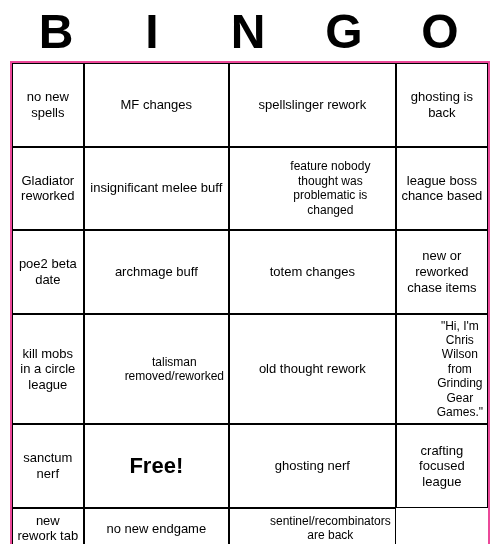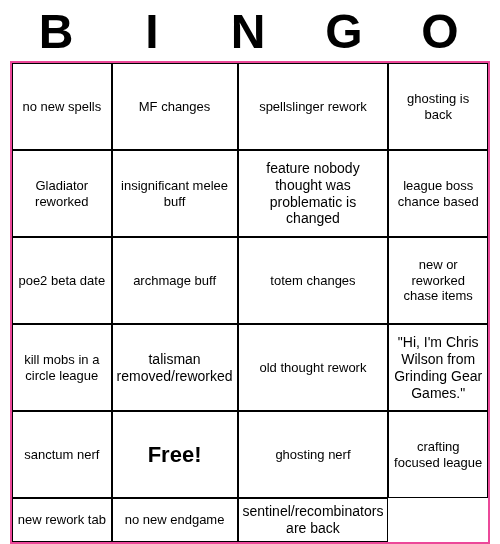--- a/index.html
+++ b/index.html
@@ -43,21 +43,22 @@
       padding: 4px;
       font-size: 13px;
       line-height: 1.2;
       cursor: default;
     }
     .cell.free {
       font-size: 22px;
       font-weight: bold;
     }
     .cell.small-text {
-      font-size: 14px;
+      font-size: 12px;
+      padding-left: 40px;
     }
   </style>
 </head>
 <body>
 
 <div class="bingo-title">
   <span>B</span>
   <span>I</span>
   <span>N</span>
   <span>G</span>

